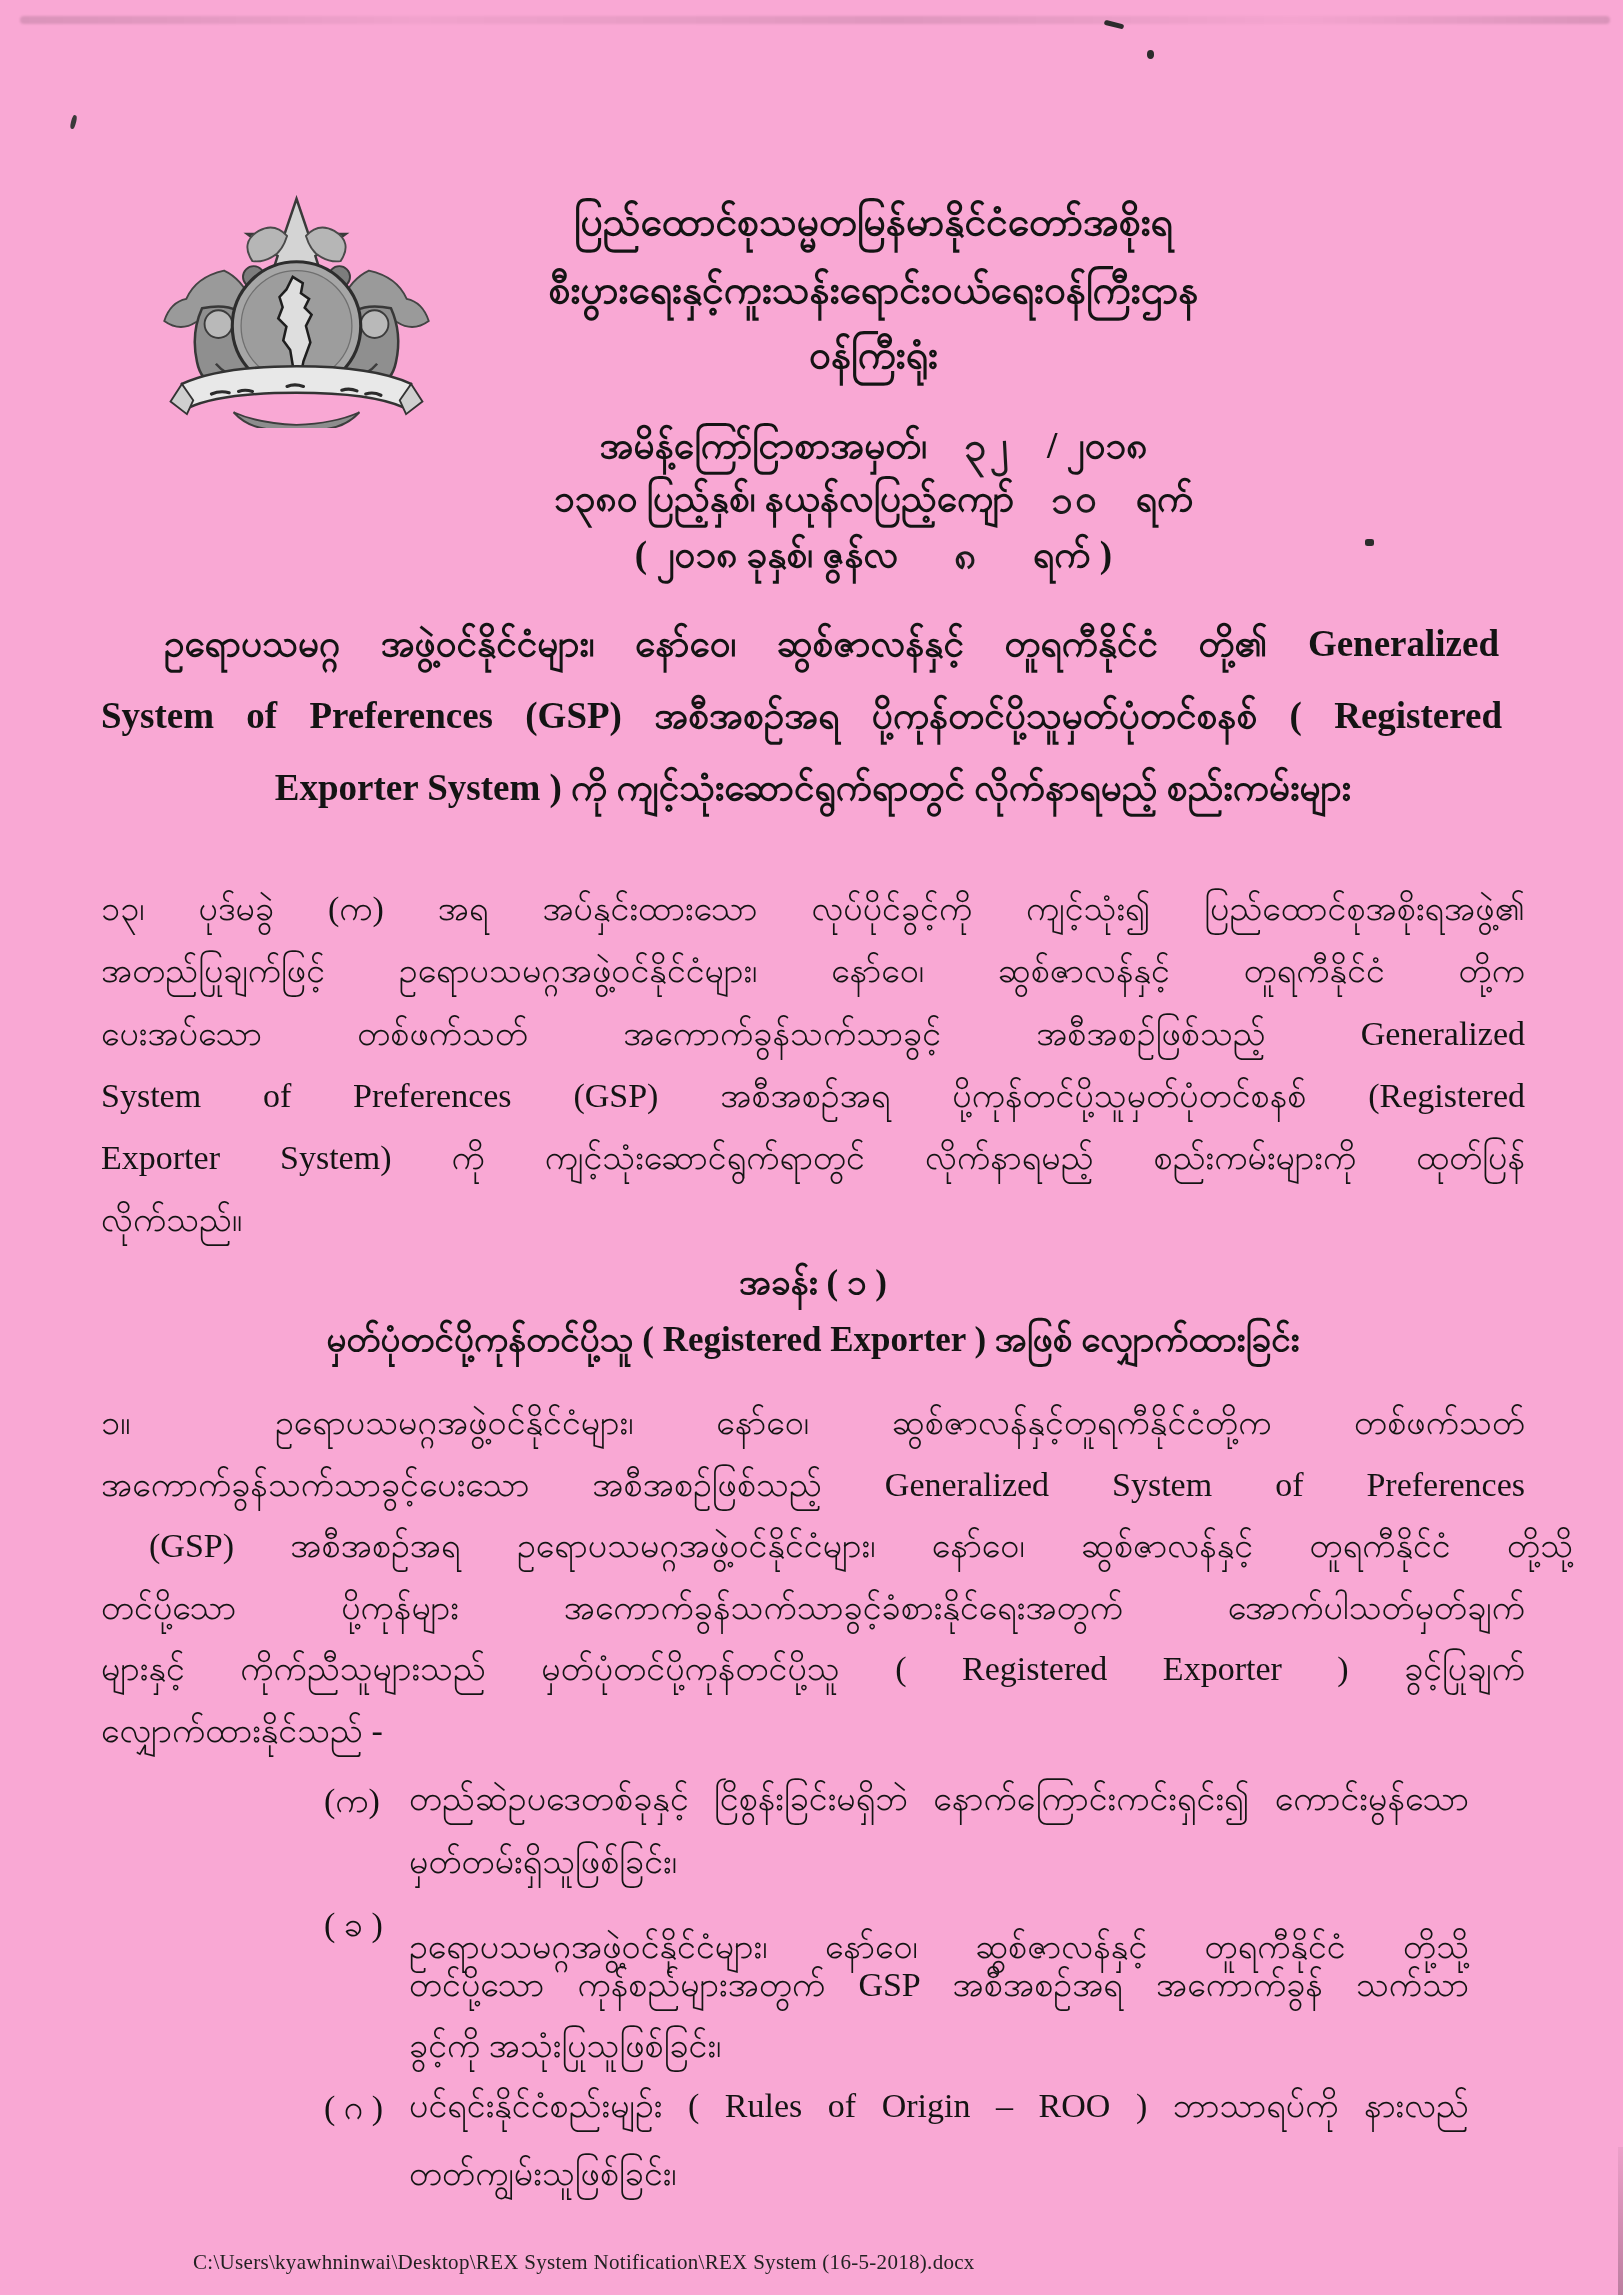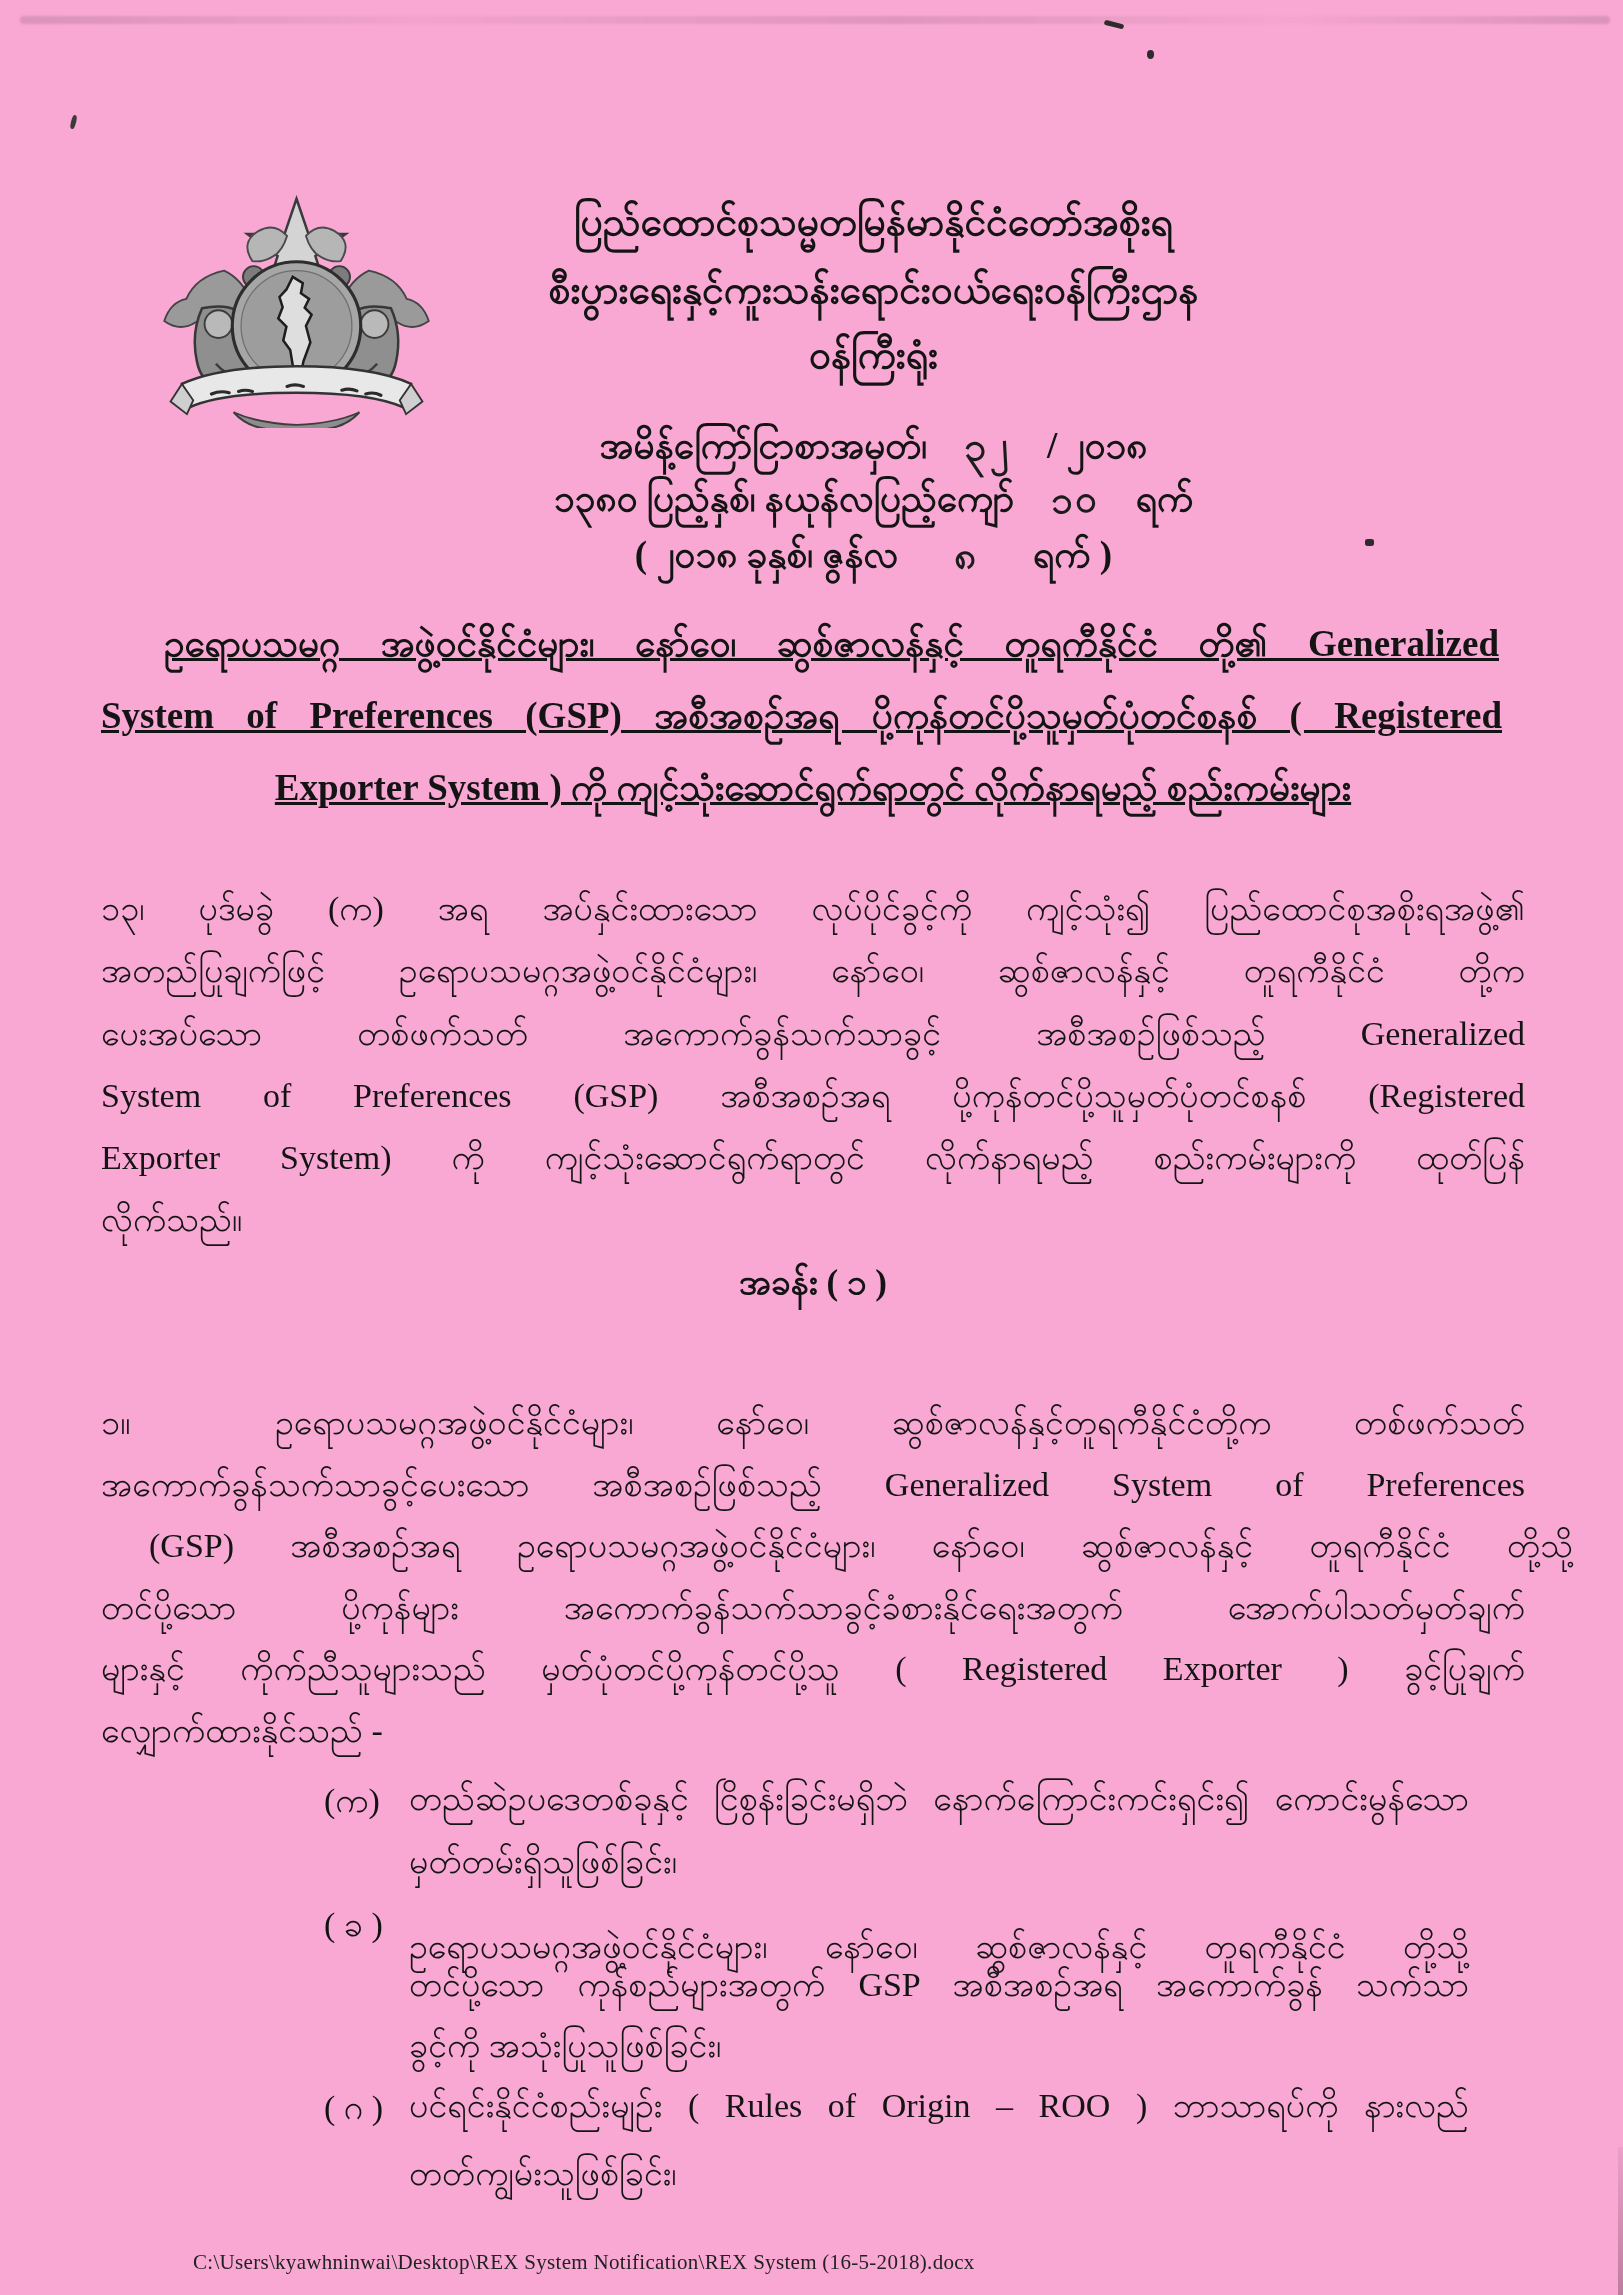--- a/index.html
+++ b/index.html
@@ -15,21 +15,21 @@
     position:absolute;
     left:101px;width:1424px;
     font-size:34px;line-height:1.25;
     color:#141414;
     white-space:nowrap;
   }
   .wrapln{white-space:normal;}
   .just{white-space:normal;text-align:justify;text-align-last:justify;}
   .center{text-align:center;white-space:normal;}
   .hdr{left:124px;width:1499px;font-size:39px;font-weight:700;text-align:center;}
-  .title{font-size:37px;font-weight:700;text-decoration:underline;}
+  .title{font-size:37px;font-weight:700;}
   .chapter{font-size:35px;font-weight:700;}
   .item-label{position:absolute;left:324px;width:79px;font-size:34px;font-weight:400;}
   .item-ln{left:409px;width:1060px;}
   .hw{
     display:inline-block;
     font-family:"DejaVu Sans", sans-serif;
     font-weight:700;
     transform:rotate(-3deg) translateY(1.3px);
     margin:0 27.5px;
     letter-spacing:2.6px;
@@ -126,20 +126,21 @@
   <div class="ln title center" style="top:765px;left:101px;width:1424px;">Exporter System ) ကို ကျင့်သုံးဆောင်ရွက်ရာတွင် လိုက်နာရမည့် စည်းကမ်းများ</div>
 
   <div class="ln just" style="top:888px;">၁၃၊ ပုဒ်မခွဲ (က) အရ အပ်နှင်းထားသော လုပ်ပိုင်ခွင့်ကို ကျင့်သုံး၍ ပြည်ထောင်စုအစိုးရအဖွဲ့၏</div>
   <div class="ln just" style="top:950px;">အတည်ပြုချက်ဖြင့် ဥရောပသမဂ္ဂအဖွဲ့ဝင်နိုင်ငံများ၊ နော်ဝေ၊ ဆွစ်ဇာလန်နှင့် တူရကီနိုင်ငံ တို့က</div>
   <div class="ln just" style="top:1013px;">ပေးအပ်သော တစ်ဖက်သတ် အကောက်ခွန်သက်သာခွင့် အစီအစဉ်ဖြစ်သည့် Generalized</div>
   <div class="ln just" style="top:1075px;">System of Preferences (GSP) အစီအစဉ်အရ ပို့ကုန်တင်ပို့သူမှတ်ပုံတင်စနစ် (Registered</div>
   <div class="ln just" style="top:1137px;">Exporter System) ကို ကျင့်သုံးဆောင်ရွက်ရာတွင် လိုက်နာရမည့် စည်းကမ်းများကို ထုတ်ပြန်</div>
   <div class="ln wrapln" style="top:1199px;">လိုက်သည်။</div>
 
   <div class="ln chapter center" style="top:1261px;">အခန်း ( ၁ )</div>
+  <div class="ln chapter center" style="top:1318px;">မှတ်ပုံတင်ပို့ကုန်တင်ပို့သူ ( Registered Exporter ) အဖြစ် လျှောက်ထားခြင်း</div>
 
   <div class="ln" style="top:1402px;width:131px;">၁။</div>
   <div class="ln just" style="top:1402px;left:275px;width:1250px;">ဥရောပသမဂ္ဂအဖွဲ့ဝင်နိုင်ငံများ၊ နော်ဝေ၊ ဆွစ်ဇာလန်နှင့်တူရကီနိုင်ငံတို့က တစ်ဖက်သတ်</div>
   <div class="ln just" style="top:1464px;">အကောက်ခွန်သက်သာခွင့်ပေးသော အစီအစဉ်ဖြစ်သည့် Generalized System of Preferences</div>
   <div class="ln just" style="top:1525px;margin-left:48px;">(GSP) အစီအစဉ်အရ ဥရောပသမဂ္ဂအဖွဲ့ဝင်နိုင်ငံများ၊ နော်ဝေ၊ ဆွစ်ဇာလန်နှင့် တူရကီနိုင်ငံ တို့သို့</div>
   <div class="ln just" style="top:1587px;">တင်ပို့သော ပို့ကုန်များ အကောက်ခွန်သက်သာခွင့်ခံစားနိုင်ရေးအတွက် အောက်ပါသတ်မှတ်ချက်</div>
   <div class="ln just" style="top:1648px;">များနှင့် ကိုက်ညီသူများသည် မှတ်ပုံတင်ပို့ကုန်တင်ပို့သူ ( Registered Exporter ) ခွင့်ပြုချက်</div>
   <div class="ln wrapln" style="top:1710px;">လျှောက်ထားနိုင်သည် -</div>
 
   <div class="item-label" style="top:1778px;">(က)</div>

